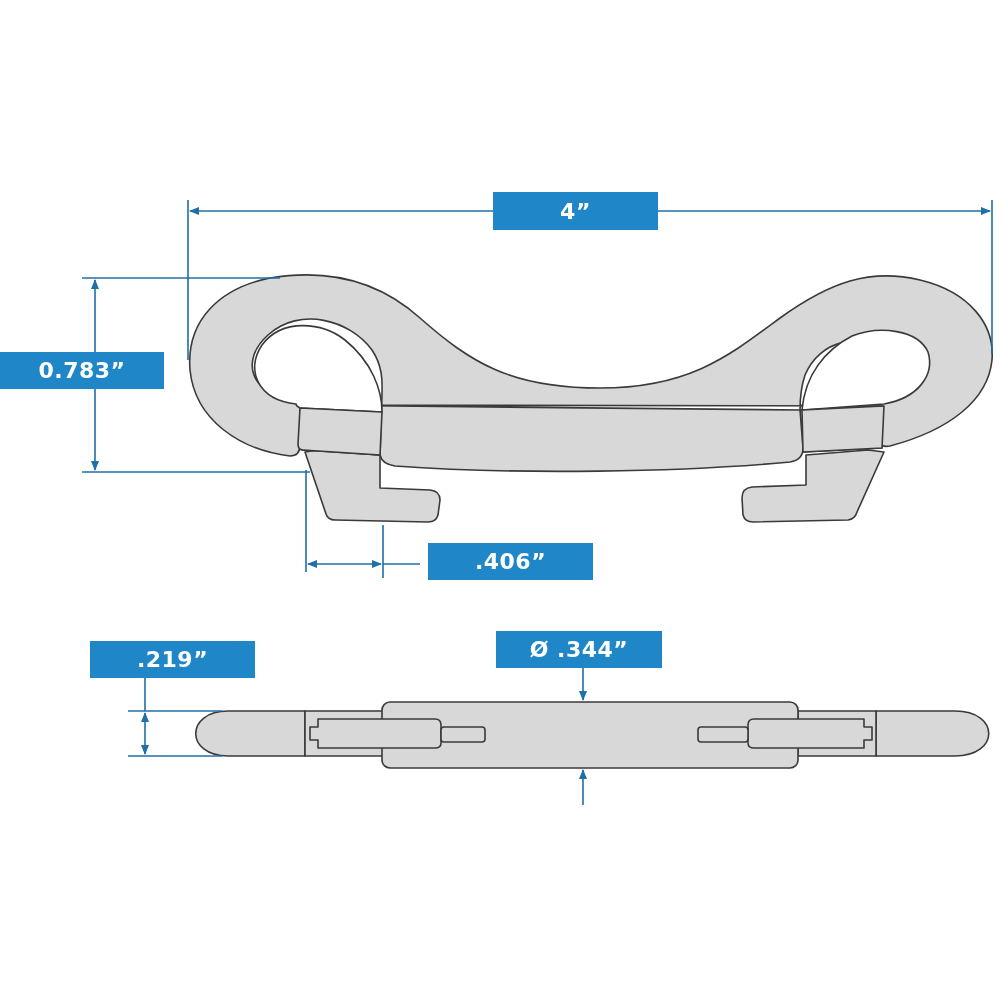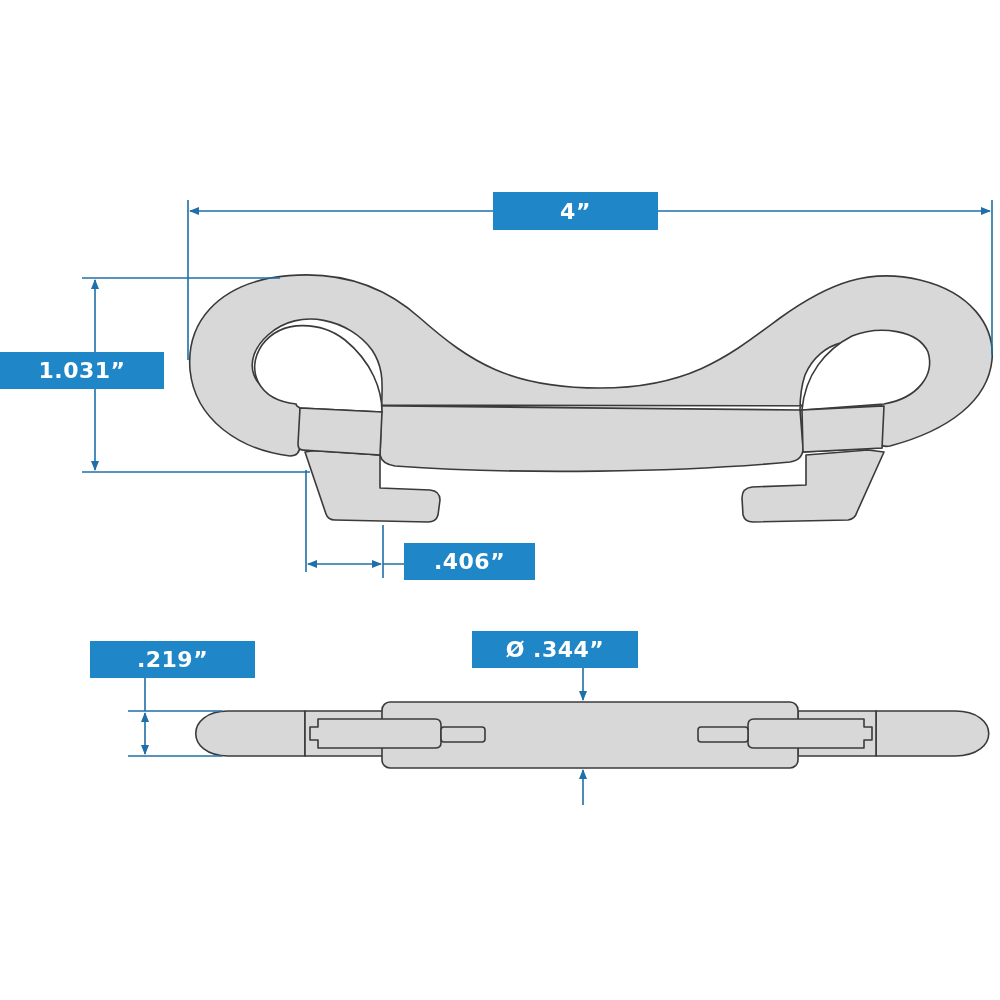--- a/index.html
+++ b/index.html
@@ -119,26 +119,26 @@
     <line class="dim" x1="583" y1="668" x2="583" y2="700" marker-end="url(#arr)"></line>
     <line class="dim" x1="583" y1="805" x2="583" y2="770" marker-end="url(#arr)"></line>
   </g>
 </svg>
 
 <div class="label-box" style="left:493px; top:192px; width:165px; height:38px;">
   <span>4”</span>
 </div>
 
 <div class="label-box" style="left:0px; top:352px; width:164px; height:37px;">
-  <span>1.031”</span>
+  <span>0.783”</span>
 </div>
 
-<div class="label-box" style="left:404px; top:543px; width:131px; height:37px;">
+<div class="label-box" style="left:428px; top:543px; width:165px; height:37px;">
   <span>.406”</span>
 </div>
 
 <div class="label-box" style="left:90px; top:641px; width:165px; height:37px;">
   <span>.219”</span>
 </div>
 
-<div class="label-box" style="left:472px; top:631px; width:166px; height:37px;">
+<div class="label-box" style="left:496px; top:631px; width:166px; height:37px;">
   <span>Ø .344”</span>
 </div>
 
 </body></html>

